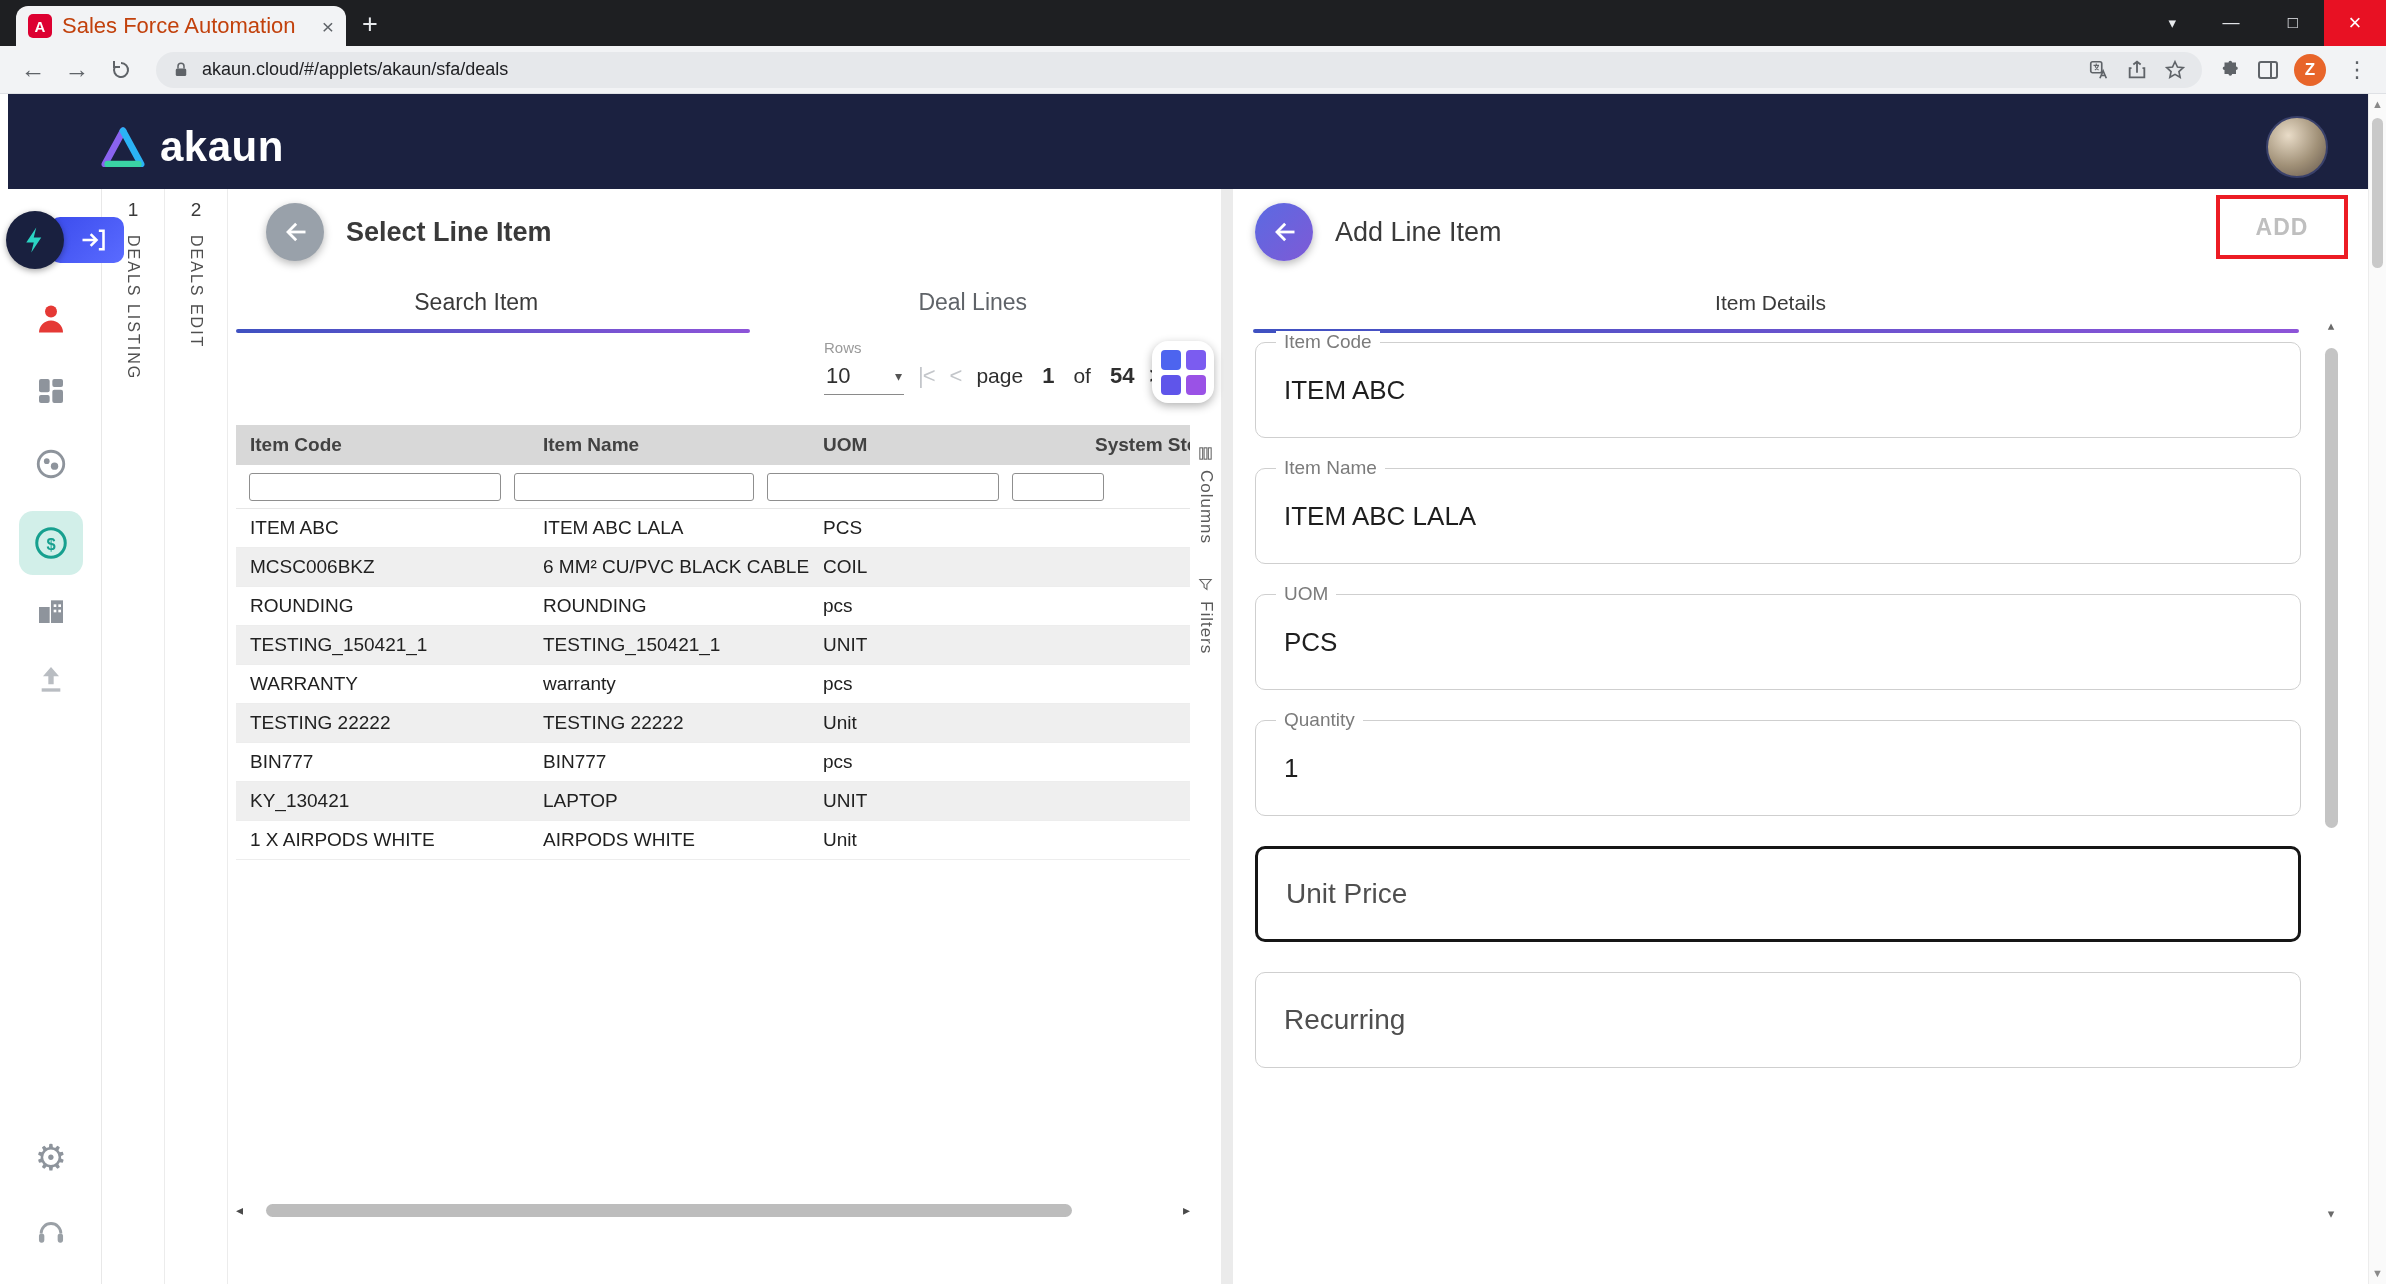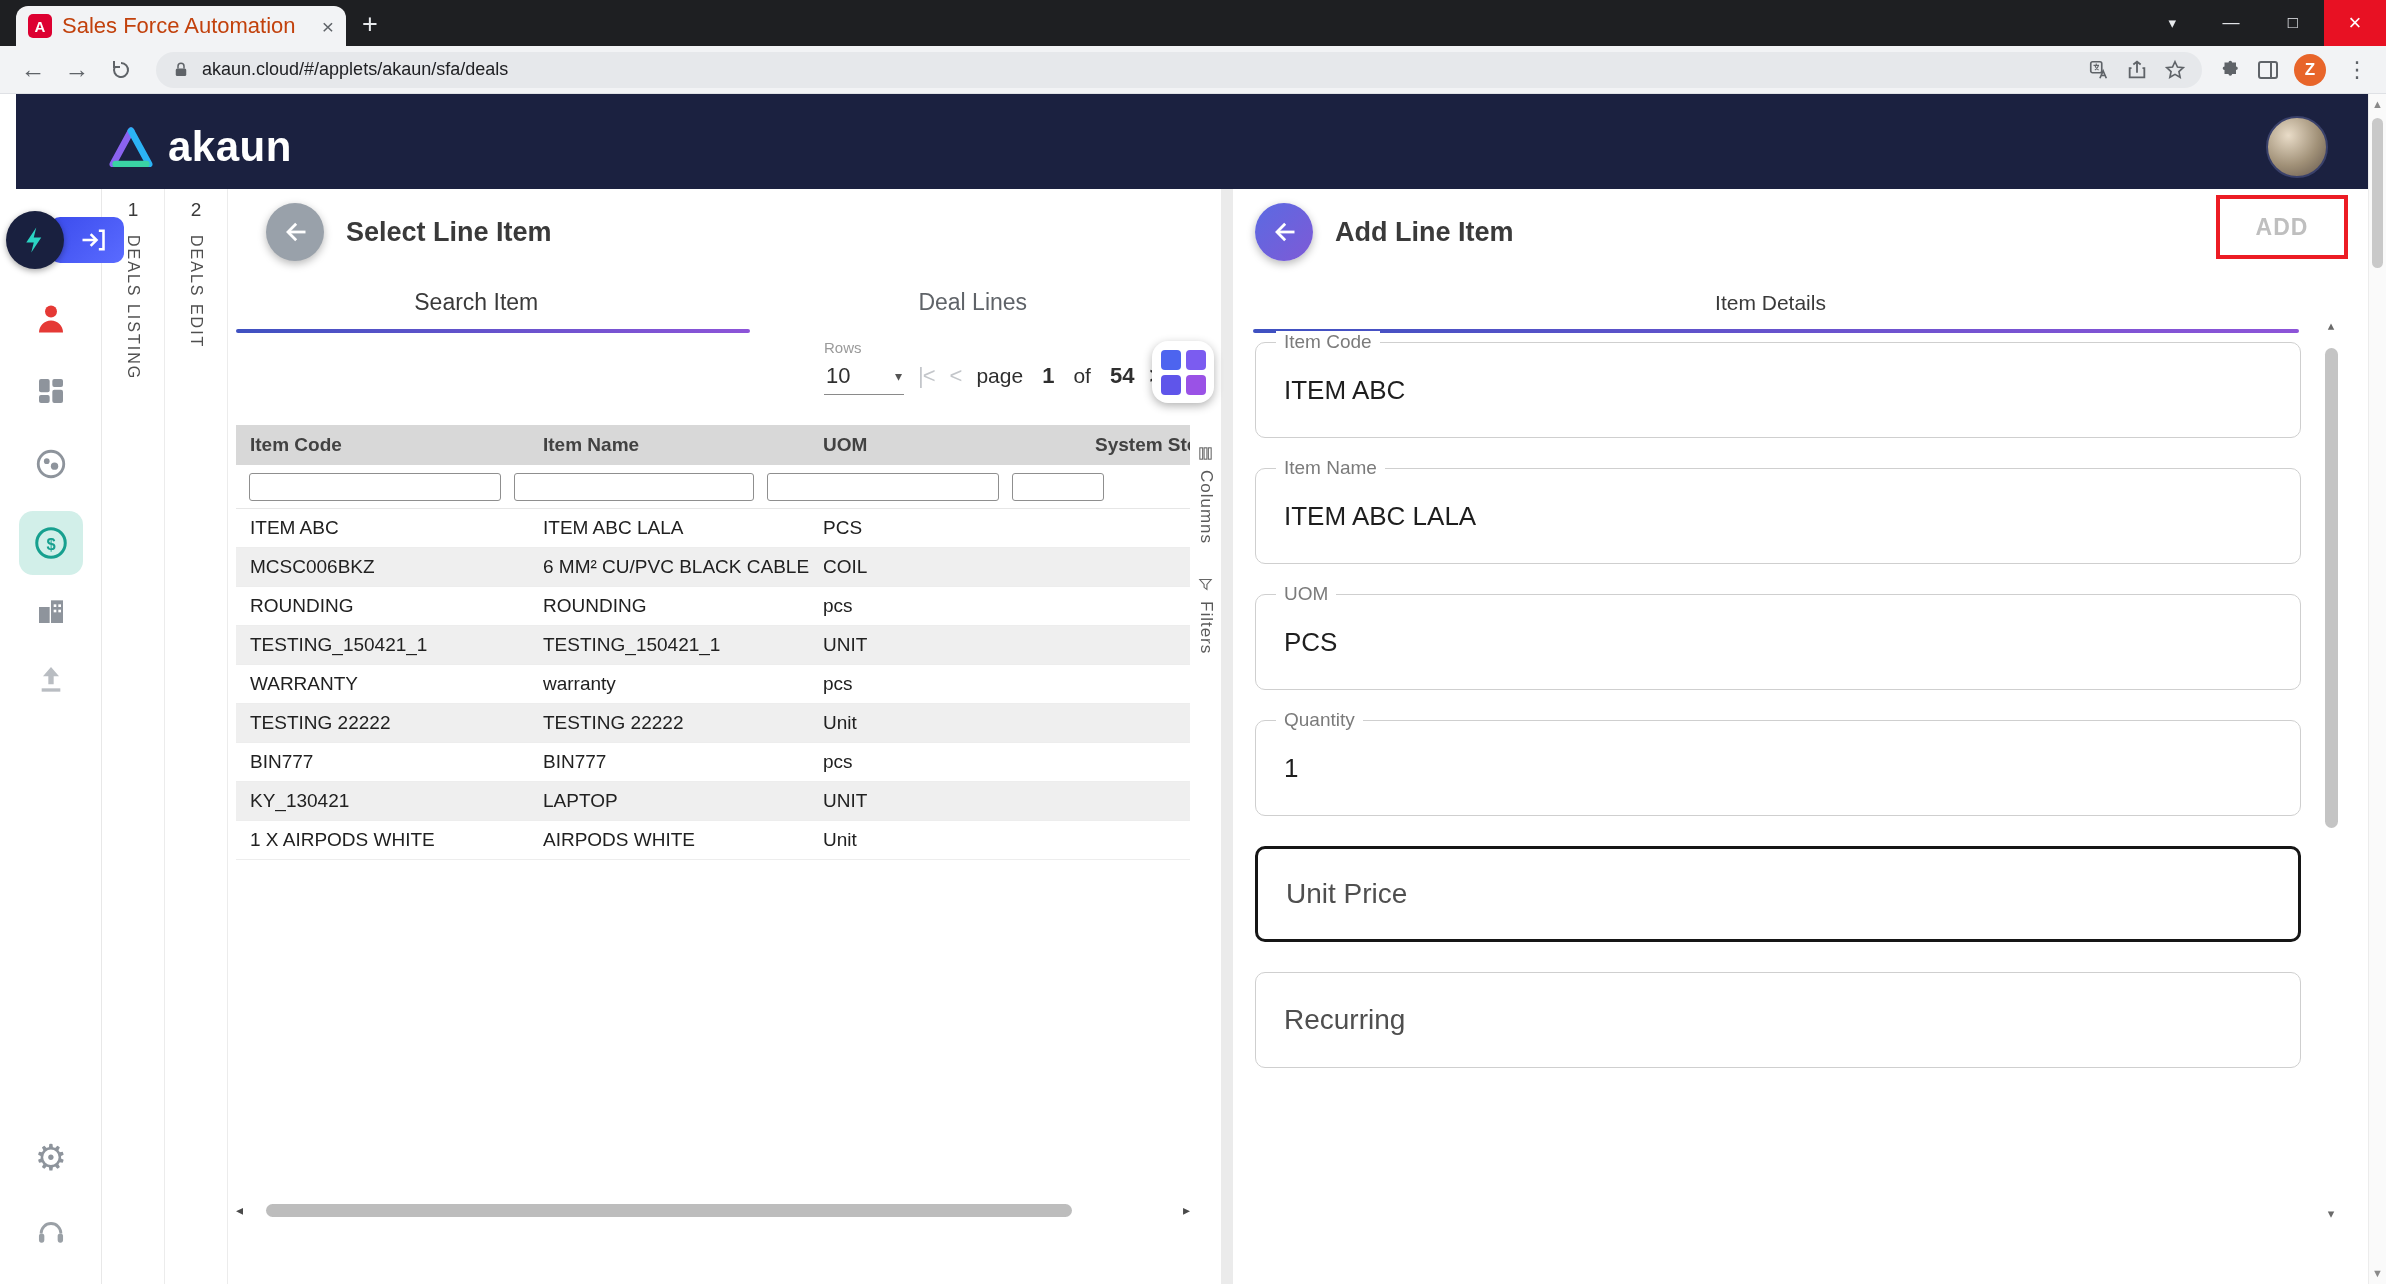--- a/index.html
+++ b/index.html
@@ -22,21 +22,21 @@
   .toolbar{position:absolute;top:46px;left:0;right:0;height:48px;background:#f2f3f5;border-bottom:1px solid #dfe1e5;display:flex;align-items:center;padding:0 14px;gap:6px}
   .navbtn{width:38px;height:38px;border-radius:50%;display:flex;align-items:center;justify-content:center;font-size:25px;color:#5f6368}
   .omnibox{flex:1;height:36px;background:#e6e8eb;border-radius:18px;display:flex;align-items:center;padding:0 16px;gap:12px;margin:0 10px}
   .url{font-size:18px;color:#202124;flex:1;white-space:nowrap;overflow:hidden}
   .obx-icons{display:flex;gap:16px;align-items:center}
   .tb-icons{display:flex;gap:14px;align-items:center;margin-right:4px}
   .profile{width:32px;height:32px;border-radius:50%;background:#e8652a;color:#fff;font-size:17px;font-weight:bold;display:flex;align-items:center;justify-content:center}
   .dots{font-size:22px;color:#5f6368;margin-left:6px}
 
   
-  .appbar{position:absolute;top:94px;left:16px;right:18px;height:106px;background:#1b2140;display:flex;align-items:center;padding:0 40px 0 92px}
+  .appbar{position:absolute;top:94px;left:8px;right:18px;height:106px;background:#1b2140;display:flex;align-items:center;padding:0 40px 0 92px}
   .logo{display:flex;align-items:center;gap:14px}
   .logo-text{color:#fff;font-size:42px;font-weight:bold;letter-spacing:.5px}
   .user-avatar{margin-left:auto;width:62px;height:62px;border-radius:50%;background:radial-gradient(circle at 35% 30%,#e9dcc8,#a09077 55%,#61544a);border:2px solid #3a416b}
 
   
   .page-scroll{position:absolute;top:94px;right:0;bottom:0;width:18px;background:#fafafa;border-left:1px solid #ececec;display:flex;flex-direction:column;justify-content:space-between;align-items:center;padding:5px 0}
   .ps-arrow{font-size:11px;color:#8a8a8a;line-height:1}
   .ps-thumb{position:absolute;top:24px;right:3px;width:11px;height:150px;background:#c9c9c9;border-radius:6px}
 
   
@@ -101,21 +101,21 @@
   .strip-item{display:flex;flex-direction:column;align-items:center;margin-bottom:32px}
   .strip-label{writing-mode:vertical-rl;font-size:17px;color:#5a5a5a;margin-top:8px;letter-spacing:1px}
 
   .hscroll{position:absolute;left:8px;top:1012px;width:954px;height:18px;display:flex;align-items:center}
   .hs-arrow{font-size:14px;color:#4a4a4a;width:16px;line-height:1}
   .hs-track{flex:1;height:13px;position:relative}
   .hs-thumb{position:absolute;left:14px;top:0;width:806px;height:13px;background:#bdbdbd;border-radius:7px}
 
   
   .pr-back{position:absolute;left:22px;top:14px;width:58px;height:58px;border-radius:50%;background:linear-gradient(135deg,#5b6ae2,#7e5ad6);display:flex;align-items:center;justify-content:center;box-shadow:0 3px 8px rgba(0,0,0,.28)}
-  .pr-title{position:absolute;left:102px;top:28px;font-size:27px;font-weight:700;color:#3a3a3a}
+  .pr-title{position:absolute;left:102px;top:28px;font-size:27px;font-weight:400;color:#3a3a3a}
   .add-annotation{position:absolute;right:20px;top:6px;width:132px;height:64px;border:4px solid #ec1c24;display:flex;align-items:center;justify-content:center;background:#fff}
   .add-btn{font-size:23px;font-weight:bold;color:#bfbfbf;letter-spacing:1px;background:none;border:none;font-family:inherit}
   .pr-tab{position:absolute;top:102px;left:0;right:60px;text-align:center;font-size:21px;color:#3a3a3a}
   .pr-underline{position:absolute;top:140px;left:20px;width:1046px;height:4px;background:linear-gradient(90deg,#3f51c1,#8d54d8);border-radius:2px}
   .form{position:absolute;left:22px;top:153px;width:1046px}
   .fld{position:relative;height:96px;border:1px solid #cfcfcf;border-radius:10px;margin-bottom:30px;display:flex;align-items:center;padding:0 28px;background:#fff}
   .fld-label{position:absolute;top:-12px;left:20px;background:#fff;padding:0 8px;font-size:19px;color:#7b7b7b}
   .fld-value{font-size:26px;color:#1e1e1e}
   .fld.focused{border:3px solid #161616}
   .fld-ph{font-size:28px;color:#4f4f4f}

